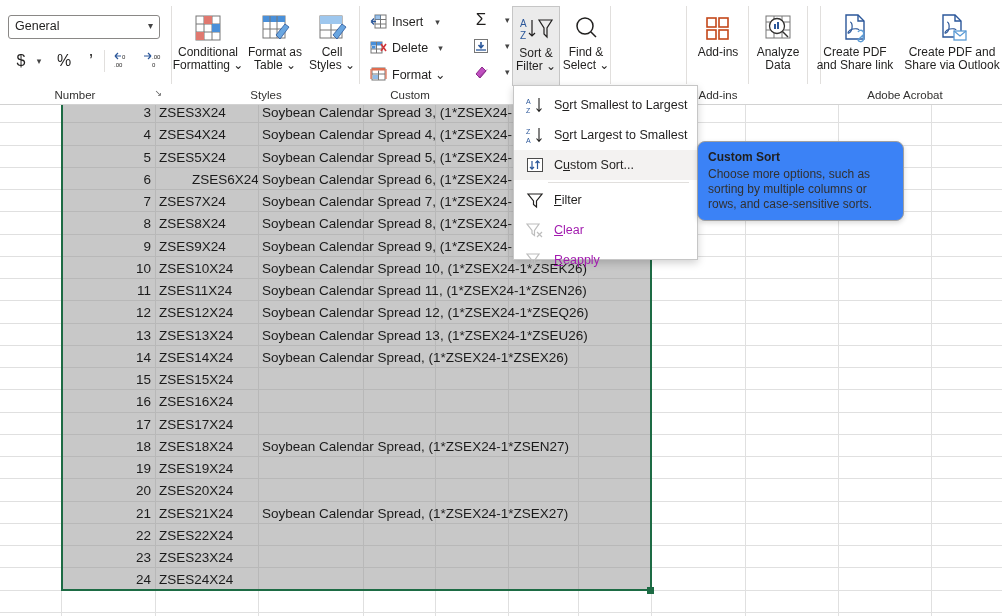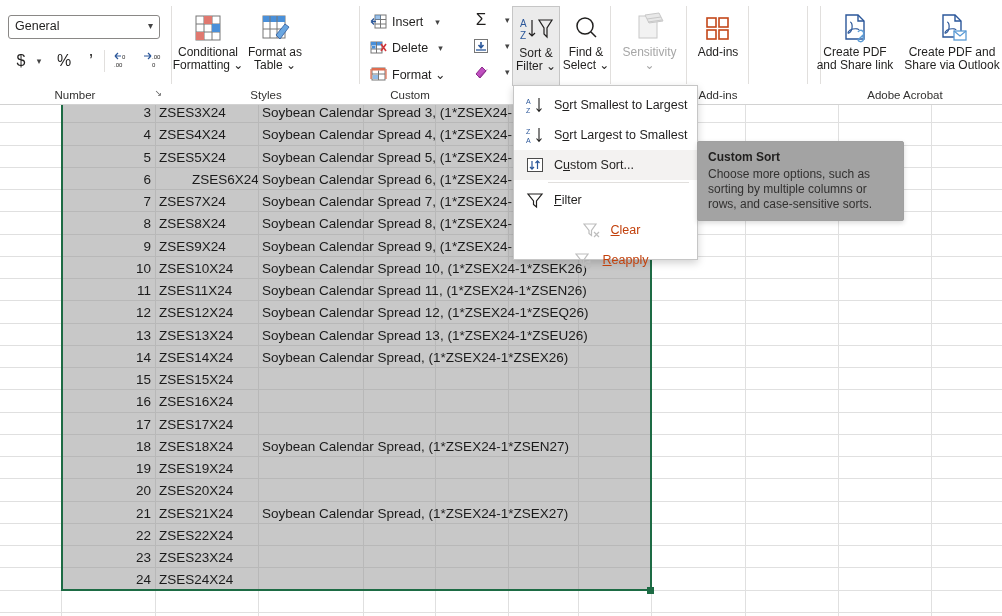--- a/index.html
+++ b/index.html
@@ -99,30 +99,30 @@
     position:absolute; left:513px; top:85px; width:185px; height:175px;
     background:#ffffff; border:1px solid #c6c6c6;
     box-shadow:0 3px 8px rgba(0,0,0,0.18);
     z-index:60; padding:4px 0 3px 0;
   }
   .mitem {
     position:relative; height:30px; display:flex; align-items:center;
     font-size:12.5px; color:#201f1e; padding-left:8px;
   }
   .mitem.hl { background:#f3f2f1; }
-  .mitem.dis { color:#c2410c;justify-content:center; }
+  .mitem.dis { color:#a21caf; }
   .mitem .mic { width:26px; height:22px; display:flex; align-items:center; justify-content:center; }
   .mitem .mtx { margin-left:6px; }
   .mitem .mtx u { text-decoration:underline; }
   .msep { height:1px; background:#e1dfdd; margin:2px 8px 2px 34px; }
 
   
   #tooltip {
     position:absolute; left:697px; top:141px; width:207px; height:80px;
-    background:#a3a3a3; border:1px solid #a0a0a0; border-radius:2px;
+    background:#3b82f6; border:1px solid #a0a0a0; border-radius:8px;
     box-shadow:0 2px 5px rgba(0,0,0,0.15);
     padding:8px 10px; z-index:70;
   }
   #tooltip .tt-title { font-size:12px; font-weight:bold; color:#201f1e; margin-bottom:3px; }
   #tooltip .tt-body { font-size:12px; color:#323130; line-height:15px; }
 </style>
 </head>
 <body>
 
 <div id="ribbon">
@@ -192,20 +192,33 @@
           <line x1="11" y1="3" x2="11" y2="25" stroke="#767676"></line>
             <line x1="18" y1="3" x2="18" y2="25" stroke="#767676"></line>
           <line x1="4" y1="16" x2="26" y2="16" stroke="#767676"></line>
           <path d="M17 22 L26 11 l4 3 L21 26 Z" fill="#6aa6e0" stroke="#2b579a" stroke-width="0.8"></path>
         </svg>
       </div>
       <div class="tx"><span>Format as</span><br>
         <span>Table ⌄</span></div>
     </div>
 
+    <div class="bigbtn" style="left:134px; width:52px;">
+      <div class="ic">
+        <svg width="32" height="30" viewBox="0 0 32 30">
+          <rect x="4" y="3" width="22" height="22" fill="#fff" stroke="#767676"></rect>
+          <rect x="4" y="3" width="22" height="8" fill="#9ec7ee"></rect>
+          <line x1="4" y1="17" x2="26" y2="17" stroke="#767676"></line>
+          <line x1="15" y1="11" x2="15" y2="25" stroke="#767676"></line>
+          <path d="M17 22 L26 11 l4 3 L21 26 Z" fill="#6aa6e0" stroke="#2b579a" stroke-width="0.8"></path>
+        </svg>
+      </div>
+      <div class="tx"><span>Cell</span><br>
+        <span>Styles ⌄</span></div>
+    </div>
 
     <div class="rlabel" style="left:0; width:188px;">Styles</div>
     <div class="rsep" style="left:187px;"></div>
   </div>
 
   <div class="rgroup" style="left:360px; width:100px;">
     <div class="smallrow" style="left:8px; top:10px; width:92px;">
       <span class="ic">
         <svg width="17" height="16" viewBox="0 0 17 16">
           <rect x="5" y="1" width="11" height="13" fill="#fff" stroke="#767676"></rect>
@@ -300,51 +313,57 @@
         <path d="M21 5 H34 L29 13 V22 L26 19 V13 Z" fill="none" stroke="#201f1e" stroke-width="1.2"></path>
       </svg>
     </div>
     <div style="margin-top:2px; text-align:center;">
       <span>Sort &amp;</span><br>
       <span>Filter ⌄</span>
     </div>
   </div>
 
   <div class="rgroup" style="left:612px; width:75px;">
-    <div class="bigbtn disabled" style="left:0; width:75px;">
-      <div class="ic">
-        <svg width="34" height="32" viewBox="0 0 34 32">
-          <rect x="6" y="5" width="18" height="22" fill="#f2f2f2" stroke="#c8c8c8"></rect>
-          <path d="M12 4 L26 2 L30 10 L16 12 Z" fill="#e8e8e8" stroke="#c8c8c8"></path>
-          <path d="M14 8 L28 6 M15 11 L29 9" stroke="#c8c8c8" stroke-width="1"></path>
-        </svg>
-      </div>
-      <div class="tx"><span>Sensitivity</span><br>
-        <span>⌄</span></div>
-    </div>
     <div class="rsep" style="left:74px;"></div>
   </div>
 
   <div class="rgroup" style="left:688px; width:60px;">
     <div class="bigbtn" style="left:0; width:60px;">
       <div class="ic">
         <svg width="30" height="30" viewBox="0 0 30 30">
           <rect x="4" y="5" width="9" height="9" fill="none" stroke="#c4471a" stroke-width="1.6"></rect>
           <rect x="16" y="5" width="9" height="9" fill="none" stroke="#c4471a" stroke-width="1.6"></rect>
           <rect x="4" y="17" width="9" height="9" fill="none" stroke="#c4471a" stroke-width="1.6"></rect>
           <rect x="16" y="17" width="9" height="9" fill="none" stroke="#c4471a" stroke-width="1.6"></rect>
         </svg>
       </div>
       <div class="tx"><span>Add-ins</span></div>
     </div>
     <div class="rlabel" style="left:0; width:60px;">Add-ins</div>
     <div class="rsep" style="left:60px;"></div>
   </div>
 
   <div class="rgroup" style="left:749px; width:58px;">
+    <div class="bigbtn" style="left:0; width:58px;">
+      <div class="ic">
+        <svg width="32" height="30" viewBox="0 0 32 30">
+          <rect x="4" y="3" width="24" height="22" fill="#fff" stroke="#767676"></rect>
+          <line x1="4" y1="9" x2="28" y2="9" stroke="#767676"></line>
+            <line x1="12" y1="3" x2="12" y2="25" stroke="#767676"></line>
+          <line x1="20" y1="3" x2="20" y2="25" stroke="#767676"></line>
+            <line x1="4" y1="17" x2="28" y2="17" stroke="#767676"></line>
+          <circle cx="15" cy="13" r="7.5" fill="#fff" stroke="#323130" stroke-width="1.3"></circle>
+          <rect x="12" y="11" width="2" height="5" fill="#2b579a"></rect>
+            <rect x="15" y="9" width="2" height="7" fill="#2b579a"></rect>
+          <line x1="20.5" y1="18.5" x2="26" y2="24" stroke="#323130" stroke-width="1.4"></line>
+        </svg>
+      </div>
+      <div class="tx"><span>Analyze</span><br>
+        <span>Data</span></div>
+    </div>
     <div class="rsep" style="left:58px;"></div>
   </div>
 
   <div class="rgroup" style="left:808px; width:194px;">
     <div class="bigbtn" style="left:94px; width:100px;">
       <div class="ic">
         <svg width="30" height="30" viewBox="0 0 30 30">
           <path d="M6 2 H18 L24 8 V24 H6 Z" fill="#fff" stroke="#2b579a" stroke-width="1.4"></path>
           <path d="M18 2 V8 H24" fill="none" stroke="#2b579a" stroke-width="1.4"></path>
           <path d="M10 9 c3 0 3 9 -1 11 c-2 1 -1 -3 4 -4 c3 -0.6 6 0 6 1" fill="none" stroke="#2b579a" stroke-width="1.2"></path>

